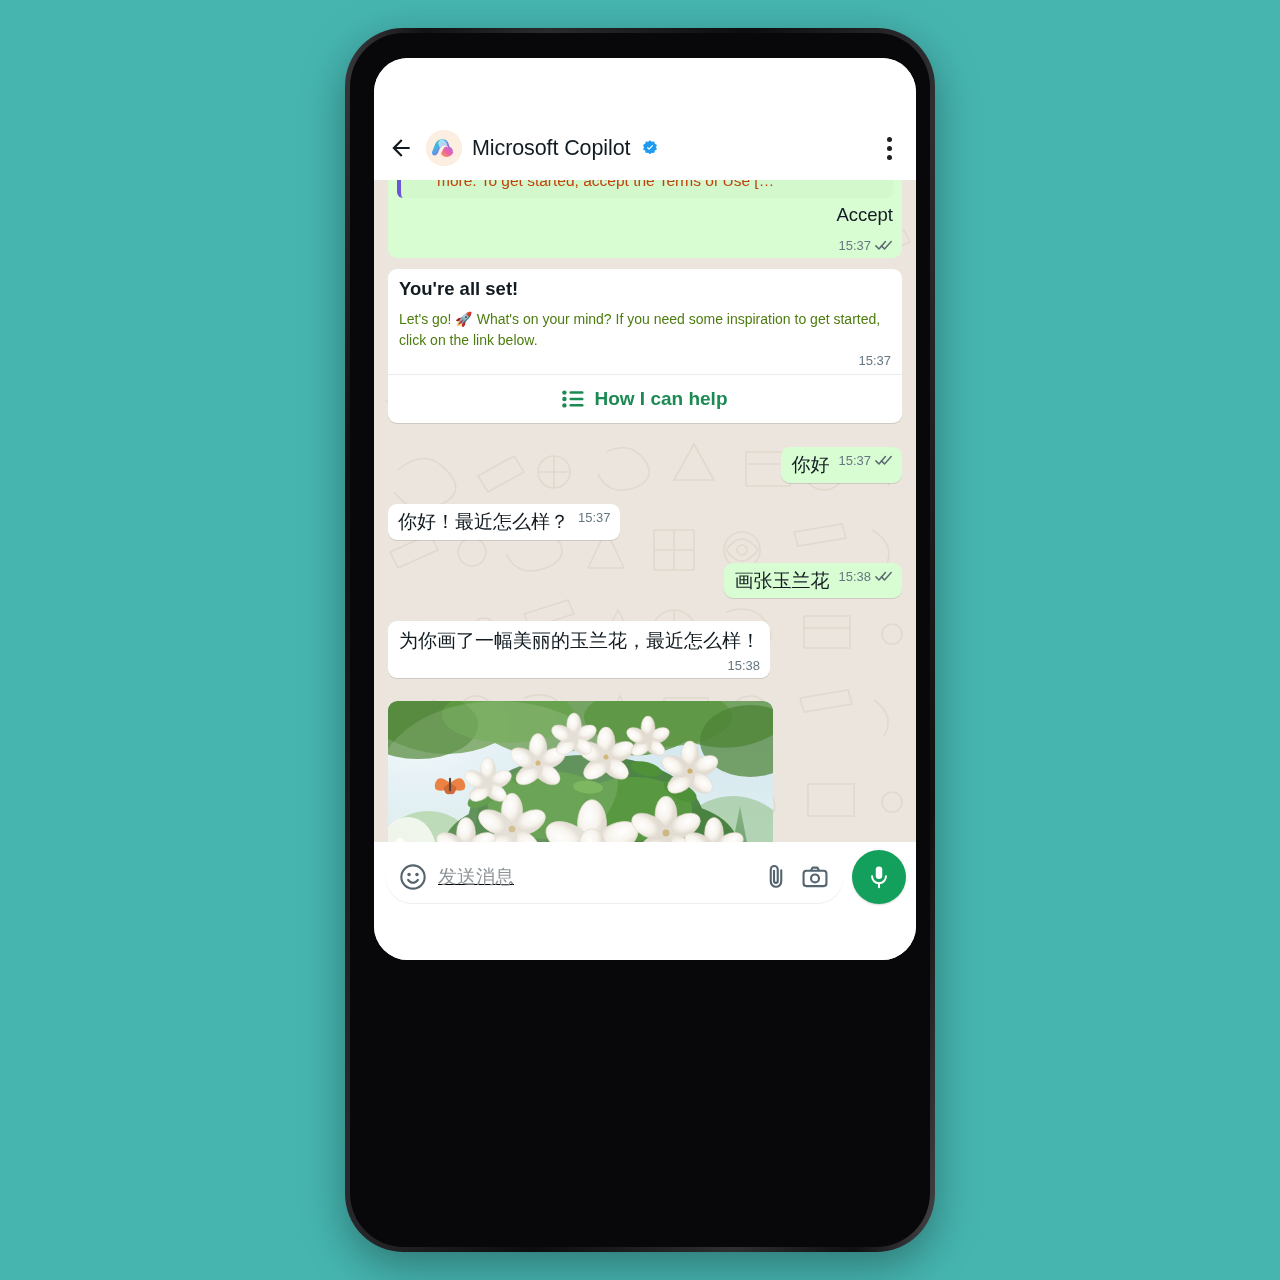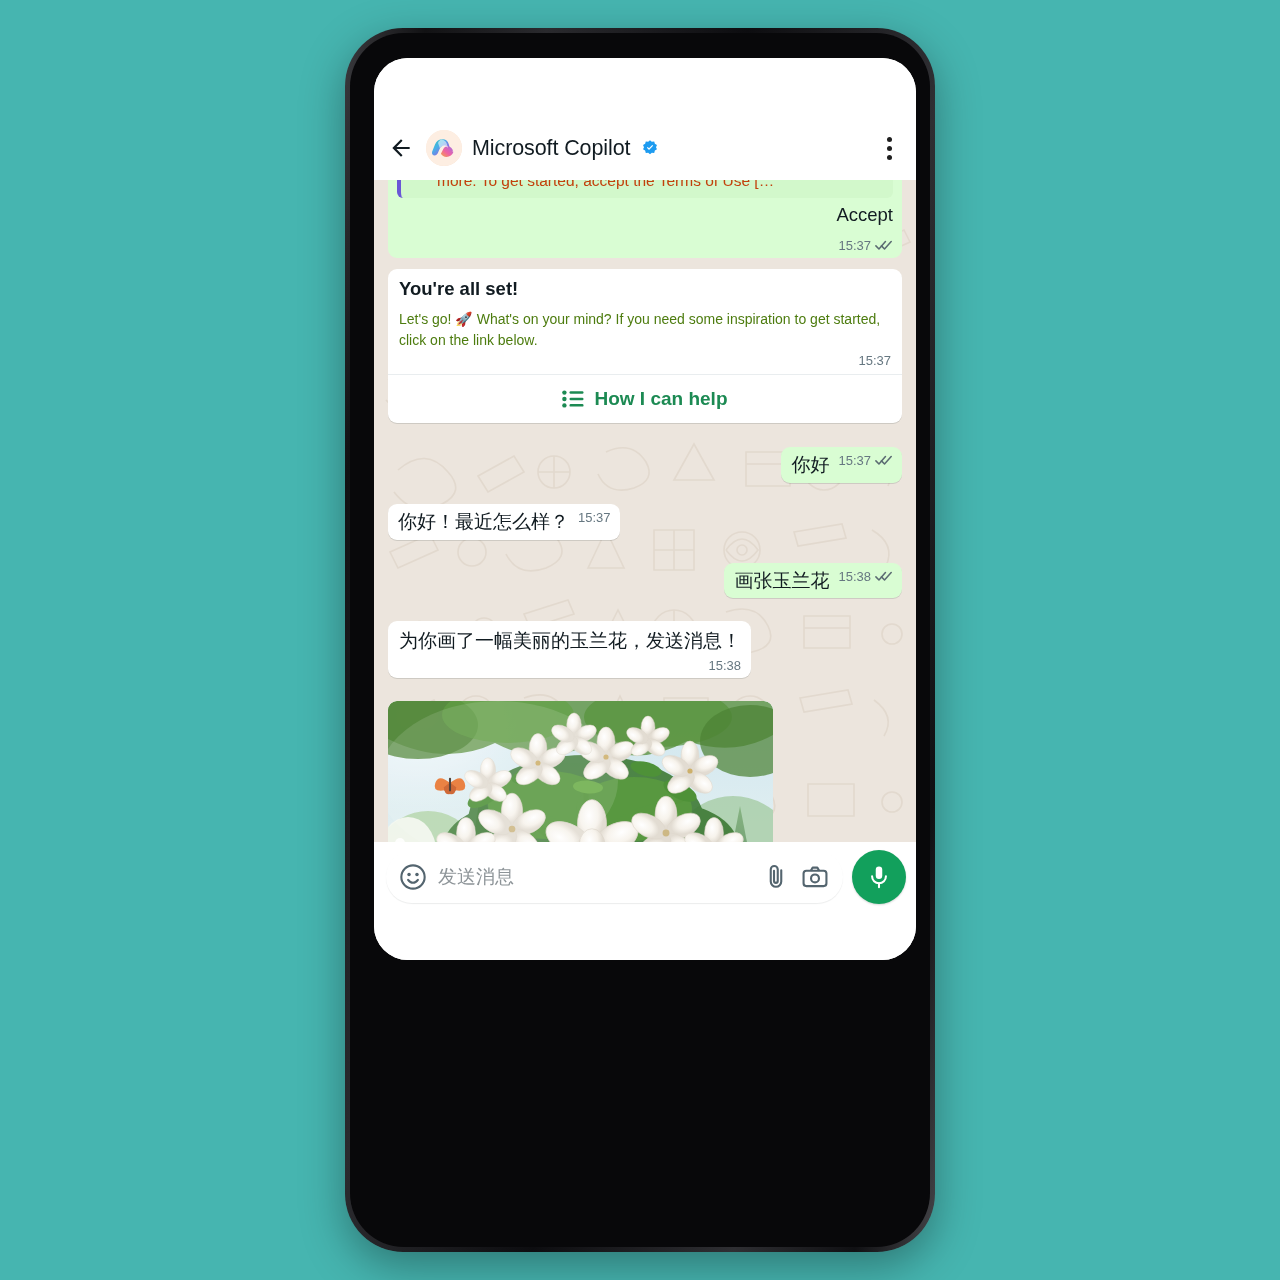--- a/index.html
+++ b/index.html
@@ -199,20 +199,21 @@
   
   #footer {
     flex: 0 0 auto;
     background: transparent;
     position: relative;
     z-index: 5;
   }
   #compose-row {
     display: flex; align-items: center; gap: 9px;
     padding: 8px 10px 10px 12px;
+    text-decoration: underline;
   }
   #compose-pill {
     flex: 1 1 auto;
     height: 52px;
     background: #fff;
     border-radius: 26px;
     display: flex; align-items: center;
     padding: 0 14px 0 13px;
     gap: 11px;
     box-shadow: 0 1px 1px rgba(11,20,26,.08);
@@ -505,21 +506,21 @@
                     <path d="M1 7.4l3.4 3.4L11.6 2.6" stroke="#5b6b72" stroke-width="1.7" fill="none" stroke-linecap="round" stroke-linejoin="round"></path>
                     <path d="M7.2 7.4l3.4 3.4L18 2.6" stroke="#5b6b72" stroke-width="1.7" fill="none" stroke-linecap="round" stroke-linejoin="round"></path>
                   </svg>
                 </div>
               </div>
             </div>
           </div>
 
           <div class="row in" style="margin-top:14px">
             <div class="bubble in tbubble tstack" style="padding:7px 10px 5px 11px">
-              <div class="txt">为你画了一幅美丽的玉兰花，发送消息！</div>
+              <div class="txt">为你画了一幅美丽的玉兰花，最近怎么样！</div>
               <div class="meta" style="margin-top:4px">
                 <span class="time">15:38</span>
               </div>
             </div>
           </div>
 
           <div class="row in" style="margin-top:14px; position:relative;">
             <div class="img-bubble">
               <svg viewBox="0 0 385 370" preserveAspectRatio="xMidYMid slice" aria-hidden="true">
                 <defs>

